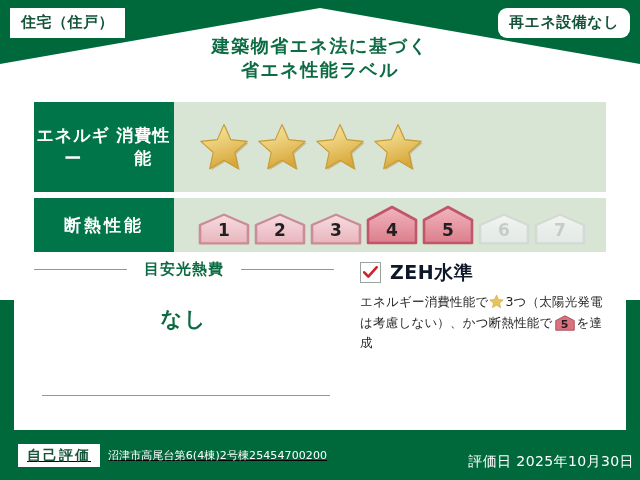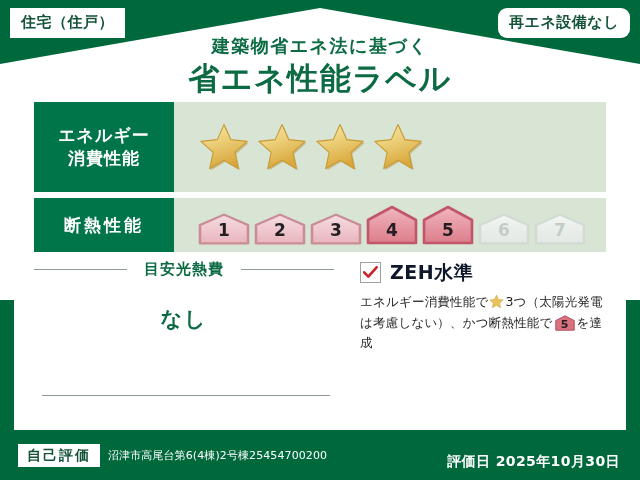--- a/index.html
+++ b/index.html
@@ -73,21 +73,21 @@
     z-index: 5;
     color: #0d6b43;
   }
   #title-sub {
     font-size: 18px;
     font-weight: bold;
     letter-spacing: 1.5px;
     line-height: 1.1;
   }
   #title-main {
-    font-size: 31px;
+    font-size: 18px;
     font-weight: bold;
     letter-spacing: 1.5px;
     line-height: 1.25;
     margin-top: 3px;
   }
 
   
   .perf-row {
     position: absolute;
     left: 20px;
@@ -102,21 +102,21 @@
 
   .perf-label {
     background: #00754a;
     color: #ffffff;
     font-weight: bold;
     font-size: 17px;
     line-height: 1.35;
     text-align: center;
     letter-spacing: 1px;
     display: flex;
-    flex-direction: column;
+    flex-direction: row;
     justify-content: center;
     align-items: center;
     box-sizing: border-box;
     flex: 0 0 auto;
   }
   #label-energy     { width: 140px; height: 90px; }
   #label-insulation { width: 140px; height: 54px; letter-spacing: 3px; }
 
   .perf-value {
     flex: 1 1 auto;
@@ -279,45 +279,45 @@
 
   
   #footer-left {
     position: absolute;
     left: 18px;
     bottom: 13px;
     display: flex;
     align-items: center;
     gap: 8px;
     z-index: 6;
+    text-decoration: underline;
   }
   #self-eval-tag {
     background: #ffffff;
     color: #15543a;
     font-weight: bold;
     font-size: 14px;
     letter-spacing: 2px;
     padding: 4px 9px 5px 9px;
     line-height: 1;
     white-space: nowrap;
   }
   #address-text {
     color: #ffffff;
     font-size: 11px;
     letter-spacing: 0.1px;
     white-space: nowrap;
   }
   #footer-right {
     position: absolute;
-    right: 20px;
+    right: 6px;
     bottom: 10px;
     text-align: center;
     color: #ffffff;
     z-index: 6;
-    font-weight: bold;
   }
   #eval-date {
     font-size: 14px;
     letter-spacing: 0.4px;
     line-height: 1.25;
   }
   #eval-id {
     font-size: 9.5px;
     letter-spacing: 0.2px;
     line-height: 1.3;

